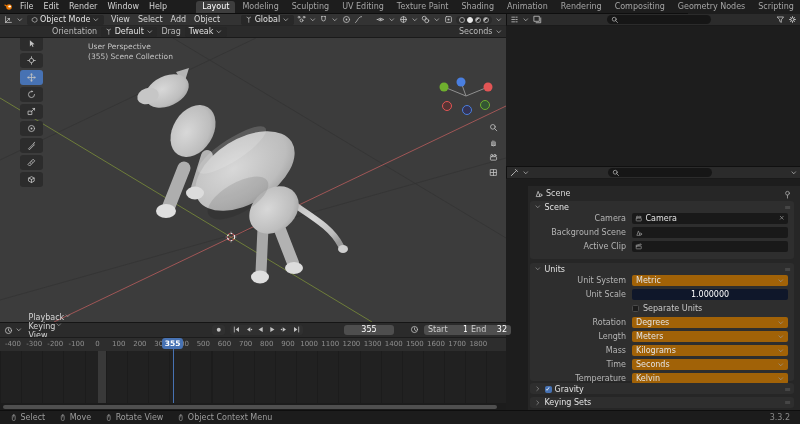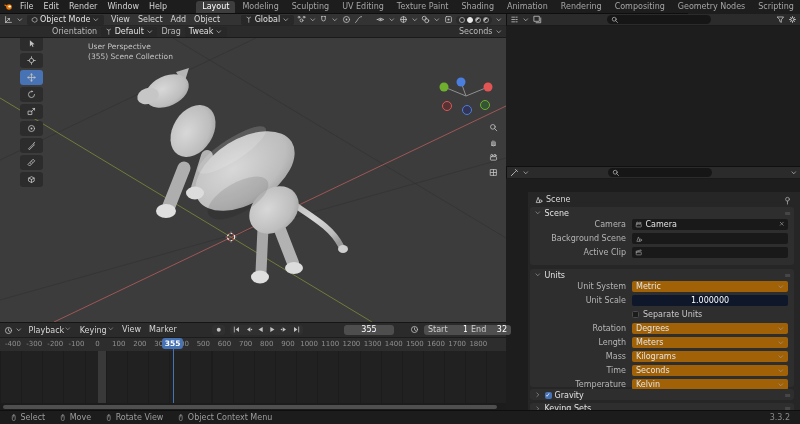--- a/index.html
+++ b/index.html
@@ -87,21 +87,21 @@
 
   
   .props-header{left:506px;top:166px;width:294px;height:13px;background:#2b2b2b;border-left:1px solid #101010;
                 border-top:1px solid #101010;border-bottom:1px solid #1a1a1a;display:flex;align-items:center;
                 gap:3px;padding:0 3px;box-sizing:border-box;}
   .props-tabs{left:506px;top:179px;width:22px;height:231px;background:#161616;border-left:1px solid #101010;
               display:flex;flex-direction:column;align-items:stretch;padding-top:3px;box-sizing:border-box;}
   .ptab{height:12px;display:flex;align-items:center;justify-content:center;color:#9c9c9c;}
   .ptab.active{background:#2e2e2e;border-radius:3px 0 0 3px;color:#f0f0f0;}
   .ptab.tint{color:#c96a6a;}
-  .props-body{left:528px;top:192px;width:272px;height:231px;background:#262626;overflow:hidden;}
+  .props-body{left:528px;top:186px;width:272px;height:231px;background:#262626;overflow:hidden;}
   .breadcrumb{position:absolute;left:6px;top:3px;display:flex;align-items:center;gap:3px;color:#dadada;}
   .pin-btn{position:absolute;right:8px;top:4px;color:#a5a5a5;}
   .panel{position:absolute;left:2px;width:264px;background:#2e2e2e;border-radius:3px;box-sizing:border-box;}
   .panel-hd{height:12px;display:flex;align-items:center;gap:3px;padding:0 4px;color:#e3e3e3;}
   .grip{margin-left:auto;color:#5f5f5f;letter-spacing:-1px;}
   .prow{display:flex;align-items:center;height:11px;margin:0 6px 3px 0;}
   .plabel{width:96px;text-align:right;color:#b5b5b5;padding-right:6px;flex:none;}
   .pctrl{flex:1;height:11px;display:flex;align-items:center;}
   .dd{flex:1;height:11px;background:#a16207;border-radius:2px;display:flex;align-items:center;
       padding:0 4px;color:#e3e3e3;gap:20px;}
@@ -493,21 +493,21 @@
         <svg viewBox="0 0 10 10" class="ic">
           <circle class="st" cx="5" cy="5" r="3.4"></circle>
           <path class="st" d="M5 3.2 V5.2 L6.6 6.2"></path>
         </svg>
       </span>
     <span class="ic-w ic-s">
         <svg viewBox="0 0 10 10" class="ic">
           <path class="st" d="M2.6 3.8 L5 6.4 L7.4 3.8"></path>
         </svg>
       </span>
-    <div id="tl-menus" style="display:flex;">
+    <div id="tl-menus" style="display:flex;flex-direction:column;">
         <span class="hmenu">Playback<span class="ic-w ic-s c-dim">
             <svg viewBox="0 0 10 10" class="ic">
               <path class="st" d="M2.6 3.8 L5 6.4 L7.4 3.8"></path>
             </svg>
           </span></span>
         <span class="hmenu">Keying<span class="ic-w ic-s c-dim">
             <svg viewBox="0 0 10 10" class="ic">
               <path class="st" d="M2.6 3.8 L5 6.4 L7.4 3.8"></path>
             </svg>
           </span></span>

